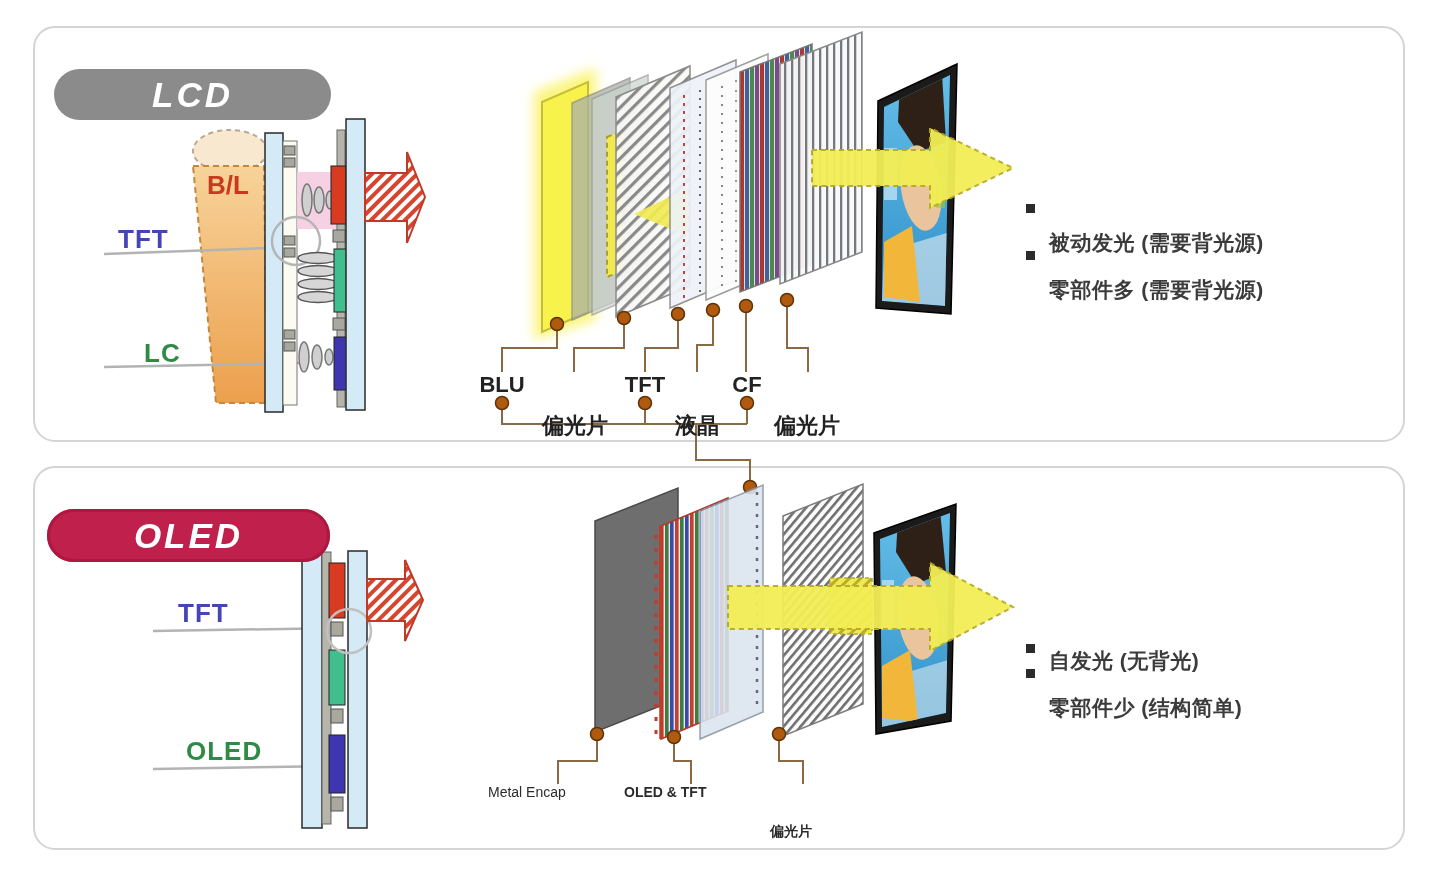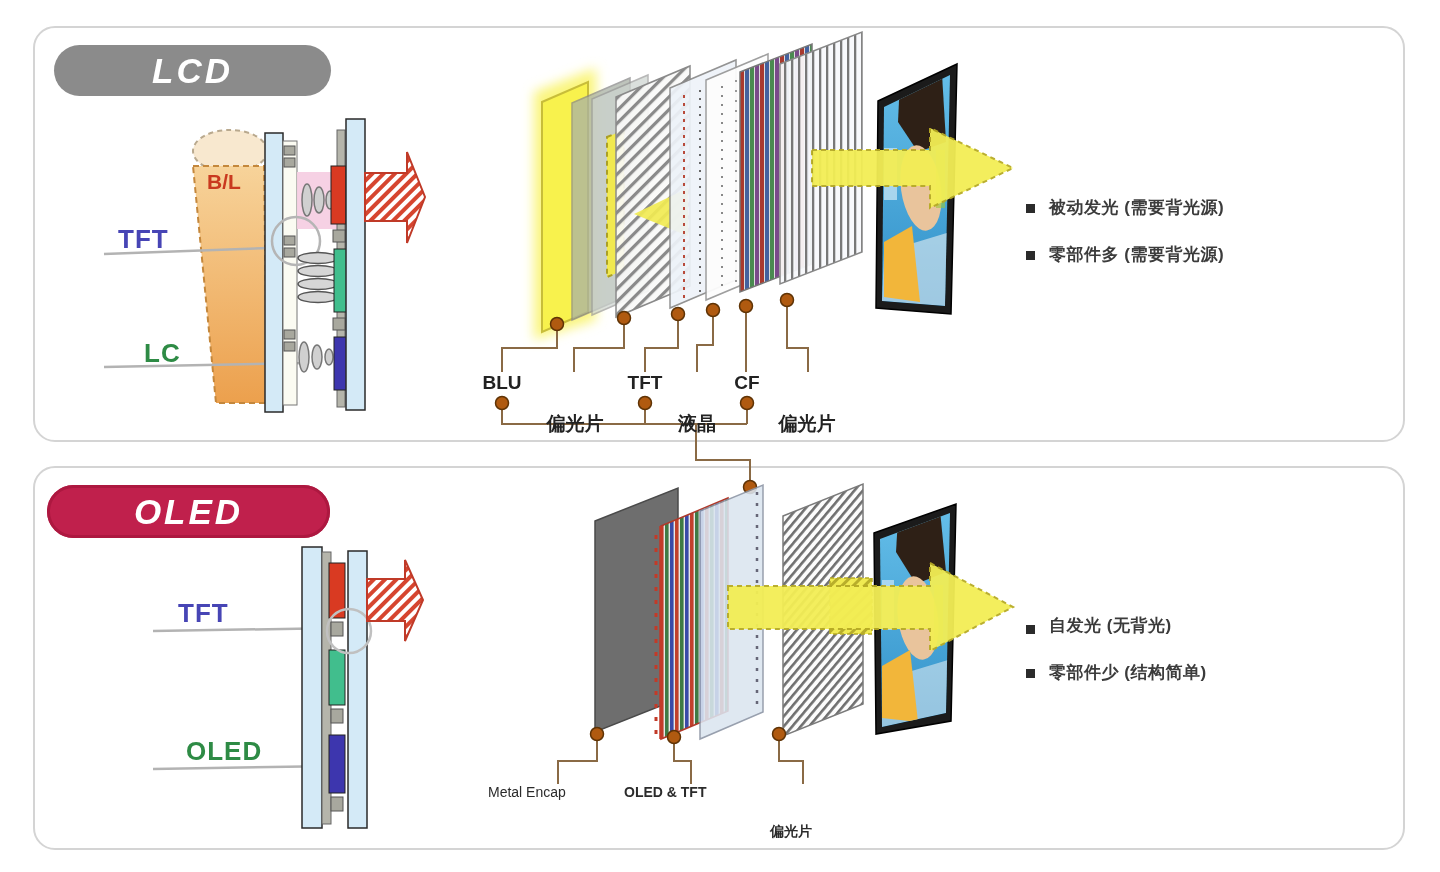--- a/index.html
+++ b/index.html
@@ -9,36 +9,36 @@
   }
   .panel-box{
     position:absolute;background:#ffffff;border:2px solid #d4d4d4;border-radius:22px;
   }
   #lcd-panel{left:33px;top:26px;width:1368px;height:412px;}
   #oled-panel{left:33px;top:466px;width:1368px;height:380px;}
   .art{position:absolute;left:0;top:0;width:1440px;height:872px;pointer-events:none;}
   .txt{position:absolute;white-space:nowrap;}
   .badge{
     position:absolute;display:flex;align-items:center;justify-content:center;
-    color:#ffffff;font-style:italic;font-weight:bold;font-size:35px;letter-spacing:3px;
+    color:#ffffff;font-style:italic;font-weight:bold;font-size:35px;letter-spacing:3px;margin-top:24px;
   }
   #lcd-badge{left:54px;top:45px;width:277px;height:51px;border-radius:26px;background:#8b8b8b;}
   #oled-badge{left:47px;top:485px;width:283px;height:53px;border-radius:27px;background:#c0204c;box-shadow:inset 0 0 0 3px #ad1840;}
-  .bl-label{left:207px;top:170px;font-size:21px;font-weight:800;color:#c9391f;}
+  .bl-label{left:207px;top:170px;font-size:26px;font-weight:800;color:#c9391f;}
   .side-label{font-size:26px;font-weight:800;letter-spacing:1px;}
   .side-blue{color:#4745b5;}
   .side-green{color:#2e8b45;margin-left:23px;}
-  .layer-label{top:372px;font-size:19px;color:#222;transform:translateX(-50%);}
+  .layer-label{top:372px;font-size:22px;color:#222;transform:translateX(-50%);}
   .w800{font-weight:800;}
   .w600{font-weight:600;margin-top:39px;}
   .w500{font-weight:500;}
   .oled-row{top:784px;font-size:14px;color:#2b2b2b;}
   .bullet-row{position:absolute;display:flex;align-items:flex-start;gap:14px;}
   .bullet-square{width:9px;height:9px;background:#2b2b2b;margin-top:8px;flex:0 0 auto;}
-  .bullet-text{font-size:17px;font-weight:700;color:#3b3b3b;letter-spacing:0.5px;}
+  .bullet-text{font-size:21px;font-weight:700;color:#3b3b3b;letter-spacing:0.5px;margin-top:33px;}
 </style>
 </head>
 <body>
 
 <div class="stage">
 
   <div class="panel-box" id="lcd-panel"></div>
   <div class="panel-box" id="oled-panel"></div>
 
   <svg class="art" viewBox="0 0 1440 872">

